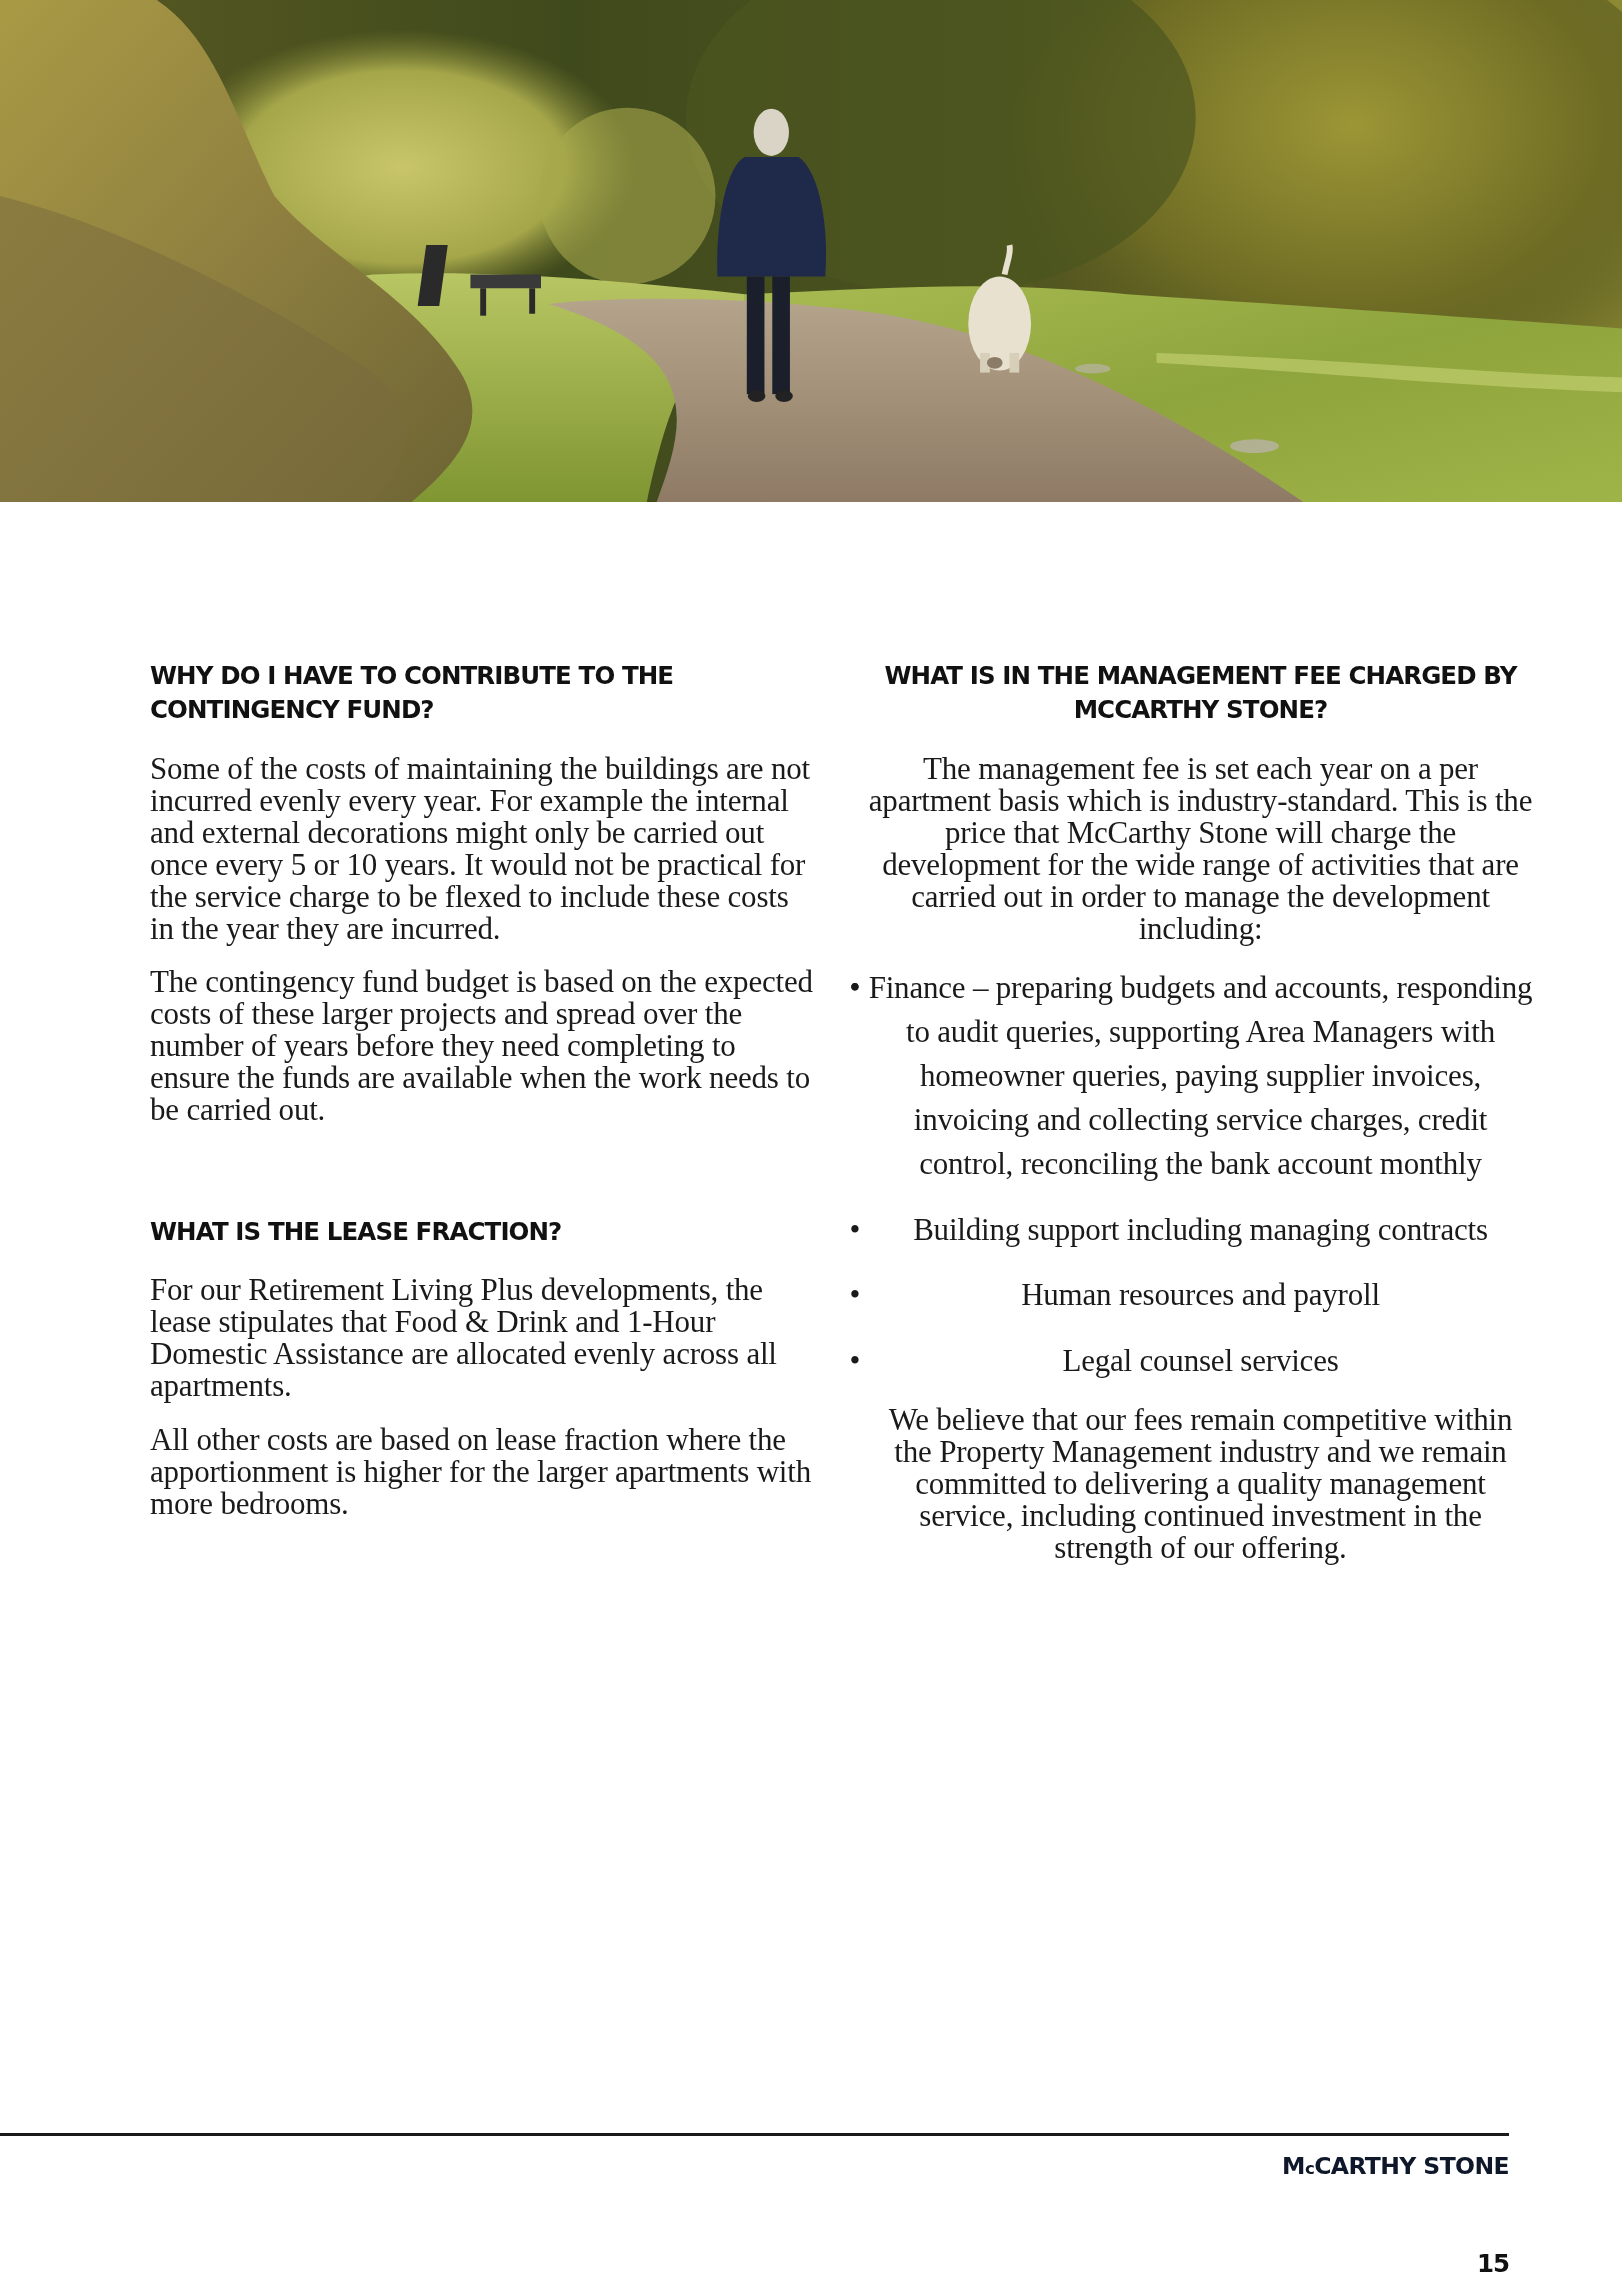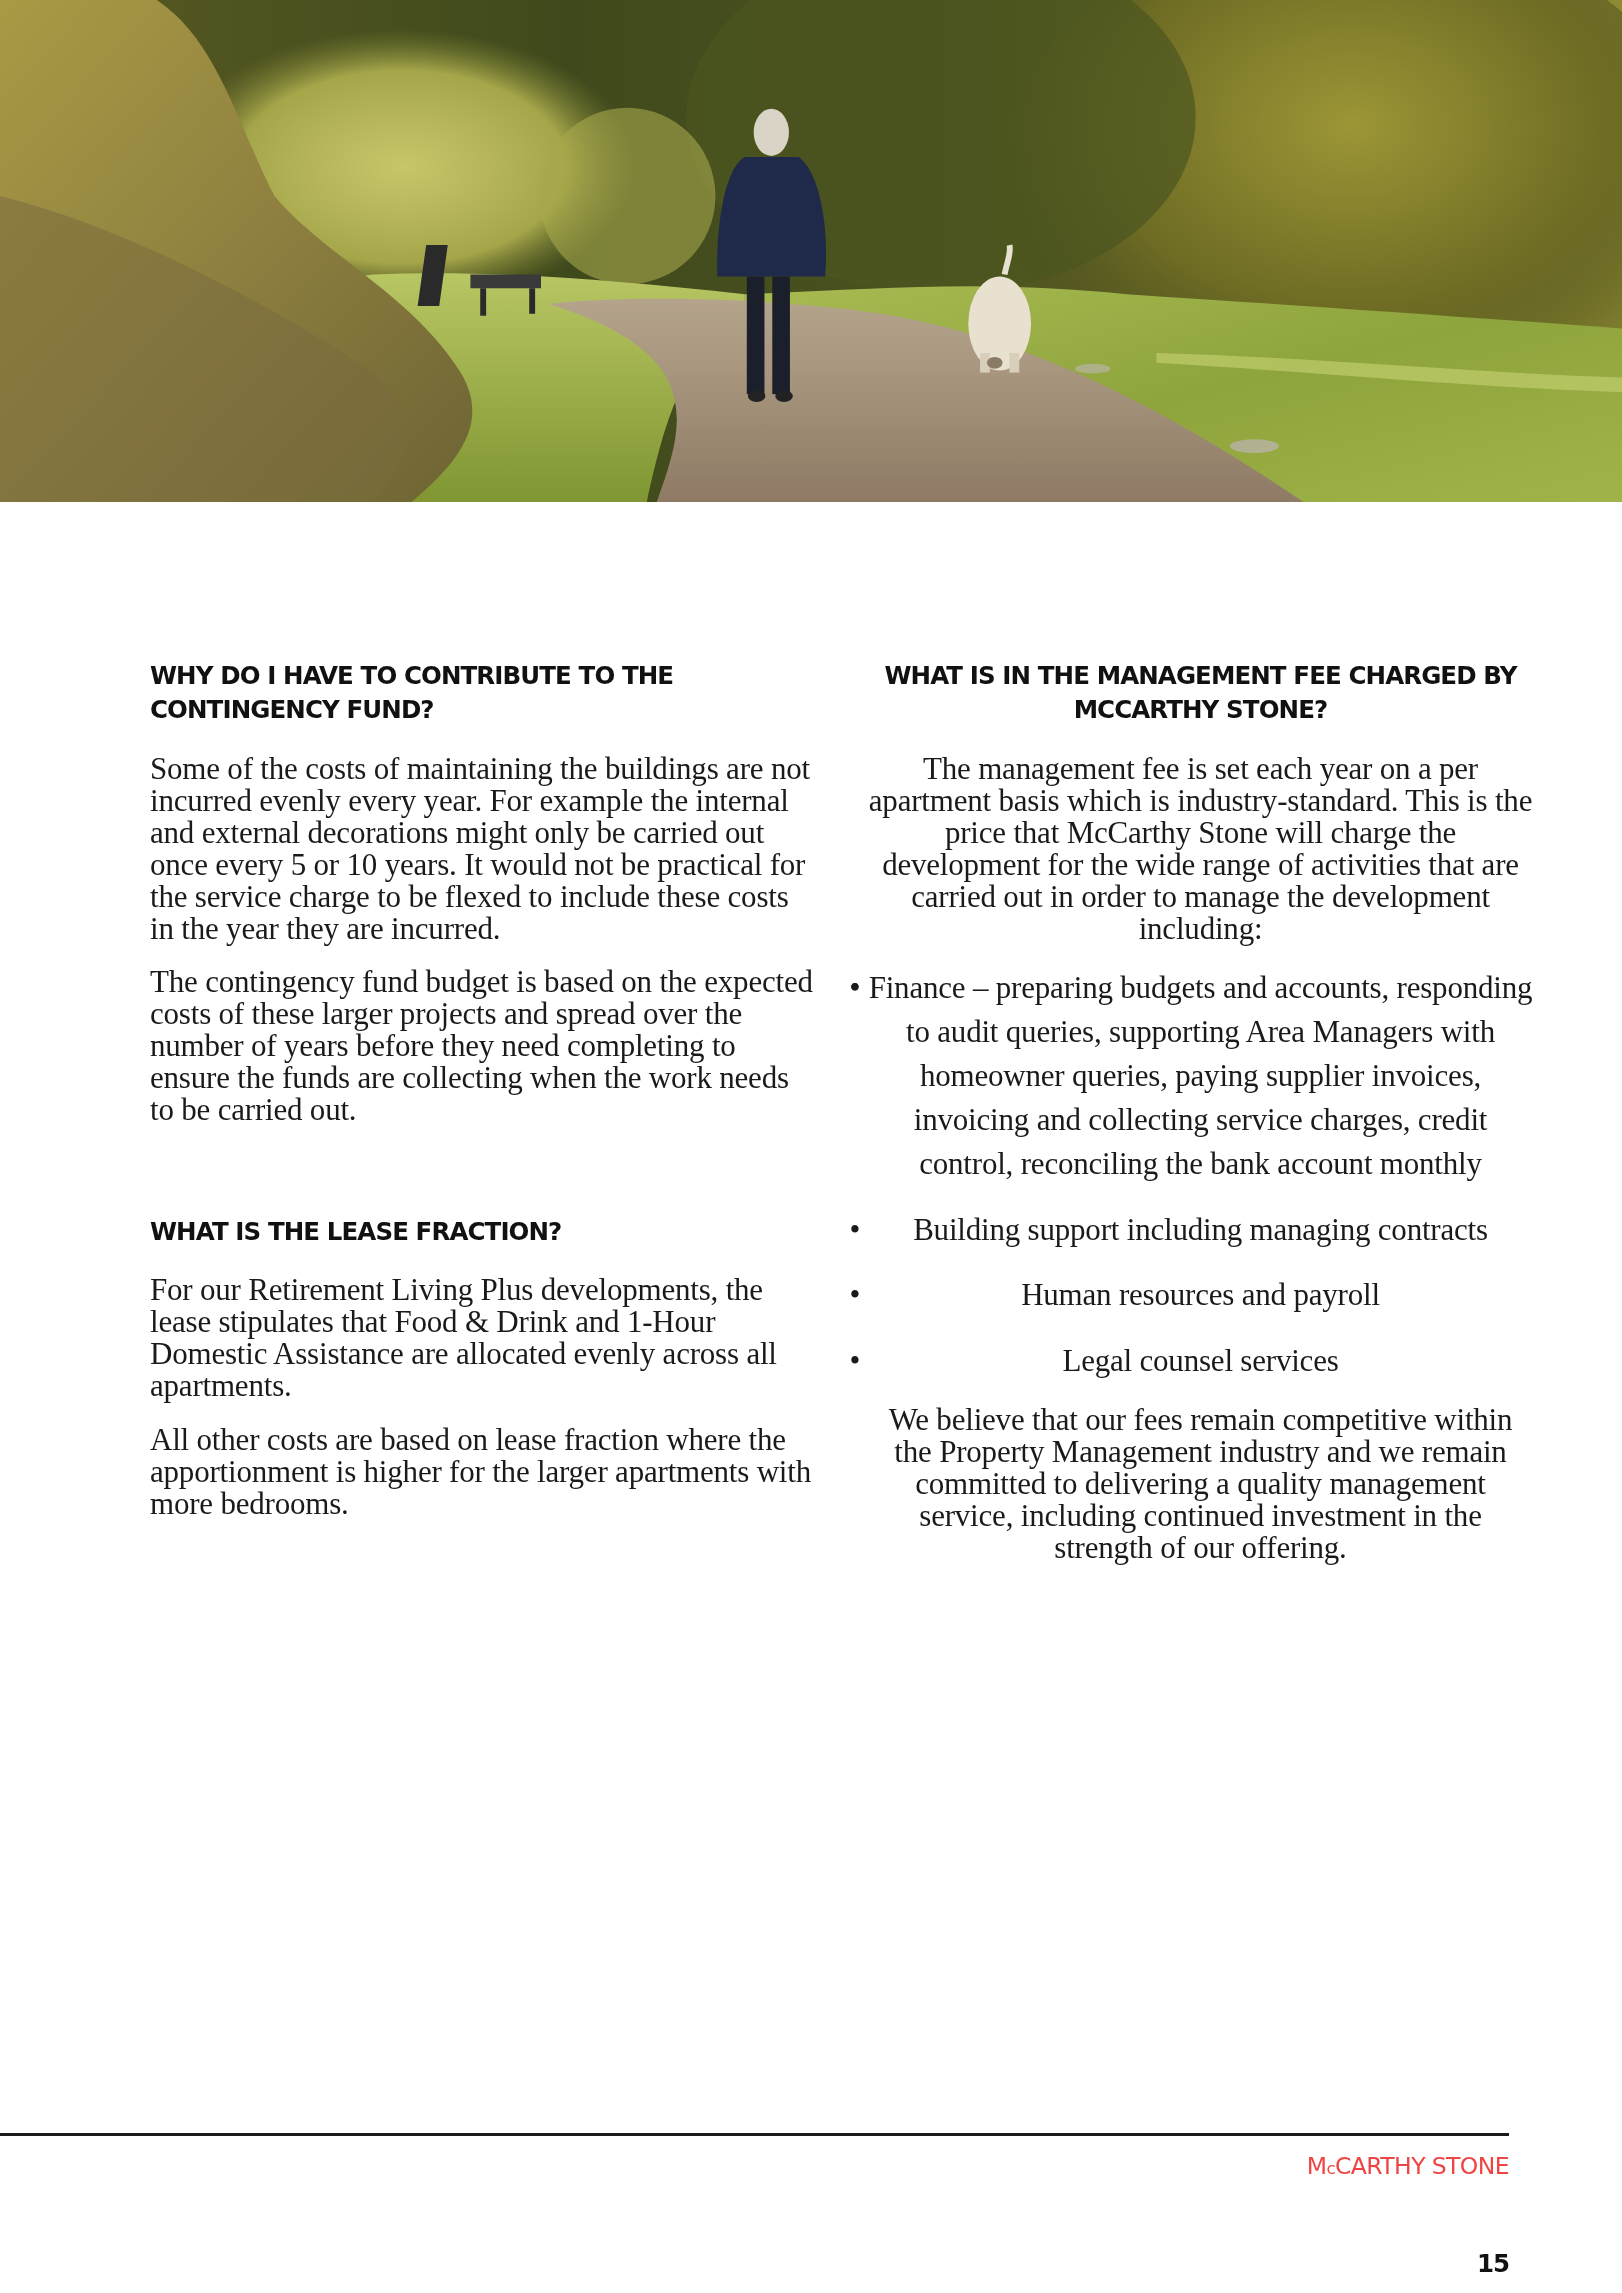--- a/index.html
+++ b/index.html
@@ -46,22 +46,22 @@
       position: absolute;
       left: -17.6px;
       top: 0;
     }
 
     .rule {
       position: absolute; left: 0; top: 2133px; width: 1509px; height: 2.9px; background: #1b1b1b;
     }
     .brand {
       position: absolute; right: 113px; top: 2152px;
-      font-family: "DejaVu Sans", sans-serif; font-weight: normal;
-      font-size: 23.5px; letter-spacing: -0.6px; color: #ef4444;
+      font-family: "DejaVu Sans", sans-serif; font-weight: bold;
+      font-size: 23.5px; letter-spacing: -0.6px; color: #0f172a;
     }
     .brand .small-c { font-size: 16.7px; }
     .pageno {
       position: absolute; right: 113px; top: 2209px;
       font-family: "DejaVu Sans", sans-serif; font-weight: bold;
       font-size: 24.5px; letter-spacing: -1px; color: #111; margin-top: 40px;
     }
   </style>
 </head>
 <body>
@@ -147,21 +147,21 @@
       <rect x="1030" y="360" width="10" height="20" fill="#d8cfba"></rect>
       <ellipse cx="1015" cy="370" rx="8" ry="6" fill="#8a7c66"></ellipse>
     </g>
   </svg>
 </div>
 
 <div class="col col-left">
   <section>
     <h2 class="q">WHY DO I HAVE TO CONTRIBUTE TO THE CONTINGENCY FUND?</h2>
     <p class="body">Some of the costs of maintaining the buildings are not incurred evenly every year. For example the internal and external decorations might only be carried out once every 5 or 10 years. It would not be practical for the service charge to be flexed to include these costs in the year they are incurred.</p>
-    <p class="body">The contingency fund budget is based on the expected costs of these larger projects and spread over the number of years before they need completing to ensure the funds are collecting when the work needs to be carried out.</p>
+    <p class="body">The contingency fund budget is based on the expected costs of these larger projects and spread over the number of years before they need completing to ensure the funds are available when the work needs to be carried out.</p>
   </section>
   <div class="gap-lg"></div>
   <section>
     <h2 class="q">WHAT IS THE LEASE FRACTION?</h2>
     <p class="body">For our Retirement Living Plus developments, the lease stipulates that Food &amp; Drink and 1-Hour Domestic Assistance are allocated evenly across all apartments.</p>
     <p class="body">All other costs are based on lease fraction where the apportionment is higher for the larger apartments with more bedrooms.</p>
   </section>
 </div>
 
 <div class="col col-right">

